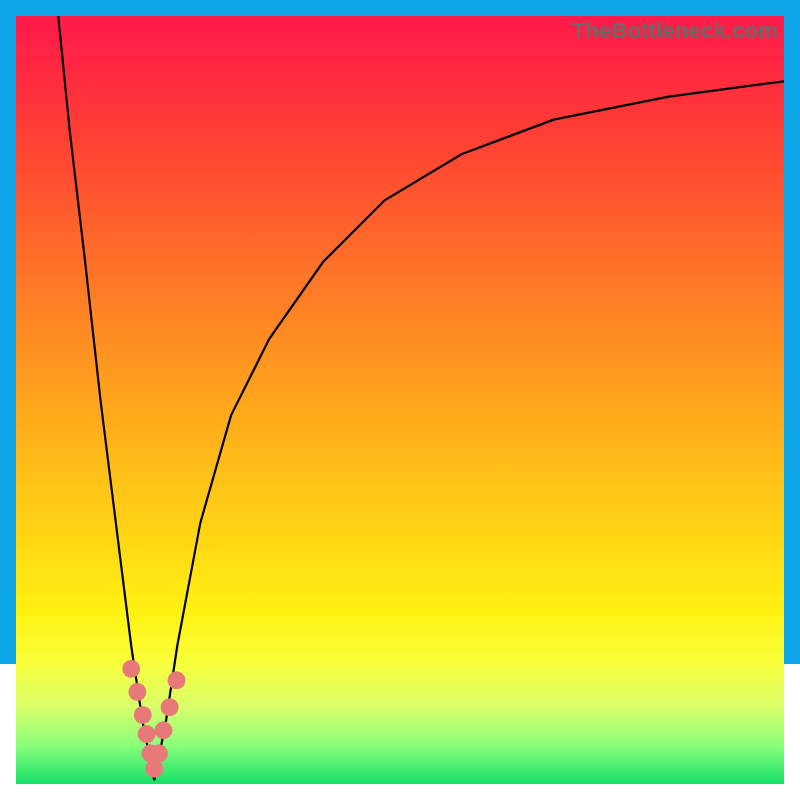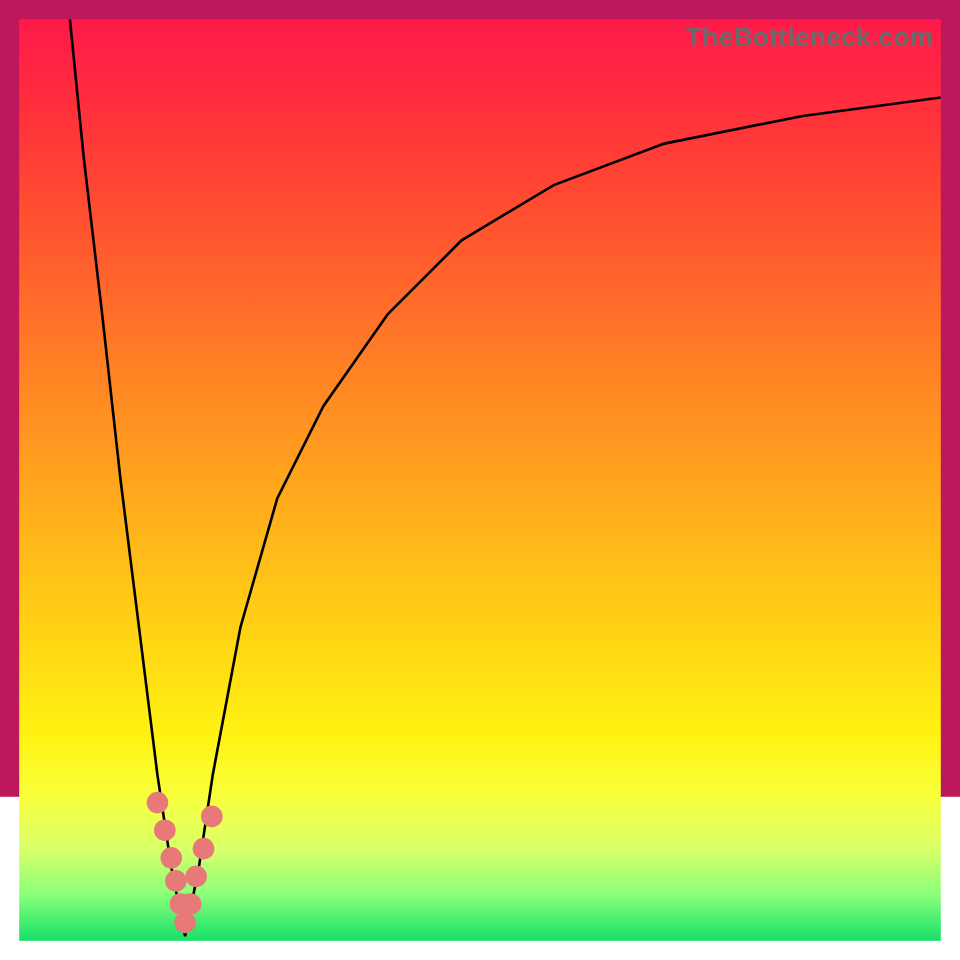--- a/index.html
+++ b/index.html
@@ -1,21 +1,21 @@
 <!DOCTYPE html>
 <html><head>
 <meta charset="utf-8">
 <style>
   * { margin: 0; padding: 0; box-sizing: border-box; }
   html, body { width: 800px; height: 800px; overflow: hidden; }
   .chart-container {
     position: relative;
     width: 800px;
     height: 664px;
-    background: #be185d;
+    background: #0ea5e9;
   }
   .plot-area {
     position: absolute;
     left: 16px;
     top: 16px;
     width: 768px;
     height: 768px;
     background: linear-gradient(to bottom,
       #ff1a4a 0%,
       #ff2b3e 8%,

